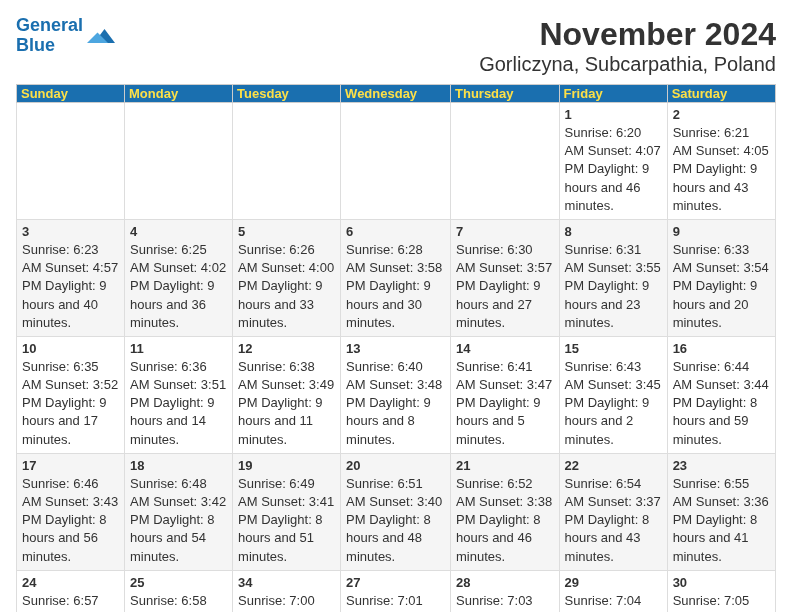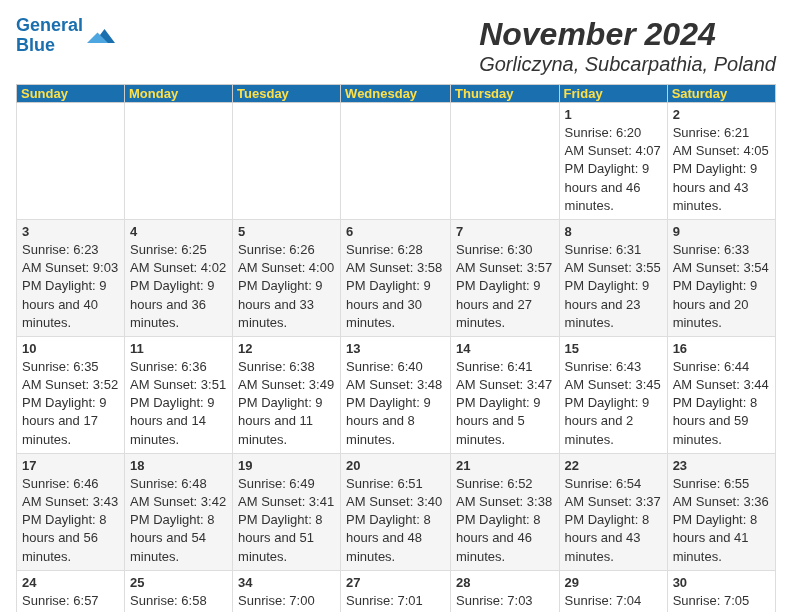--- a/index.html
+++ b/index.html
@@ -29,22 +29,21 @@
     }
     .logo-text span {
       color: #1a6faf;
     }
     .logo-icon {
       width: 28px;
       height: 28px;
       margin-left: 4px;
     }
     .title-section {
-      text-align: left;
-      font-style: italic;
+      text-align: right;
     }
     .main-title {
       font-size: 32px;
       font-weight: bold;
       color: #333;
     }
     .subtitle {
       font-size: 20px;
       color: #333;
     }
@@ -144,21 +143,21 @@
           <span class="day-num">2</span>
           <div class="day-info">Sunrise: 6:21 AM
 Sunset: 4:05 PM
 Daylight: 9 hours and 43 minutes.</div>
         </td>
       </tr>
       <tr>
         <td>
           <span class="day-num">3</span>
           <div class="day-info">Sunrise: 6:23 AM
-Sunset: 9:03 PM
+Sunset: 4:57 PM
 Daylight: 9 hours and 40 minutes.</div>
         </td>
         <td>
           <span class="day-num">4</span>
           <div class="day-info">Sunrise: 6:25 AM
 Sunset: 4:02 PM
 Daylight: 9 hours and 36 minutes.</div>
         </td>
         <td>
           <span class="day-num">5</span>

